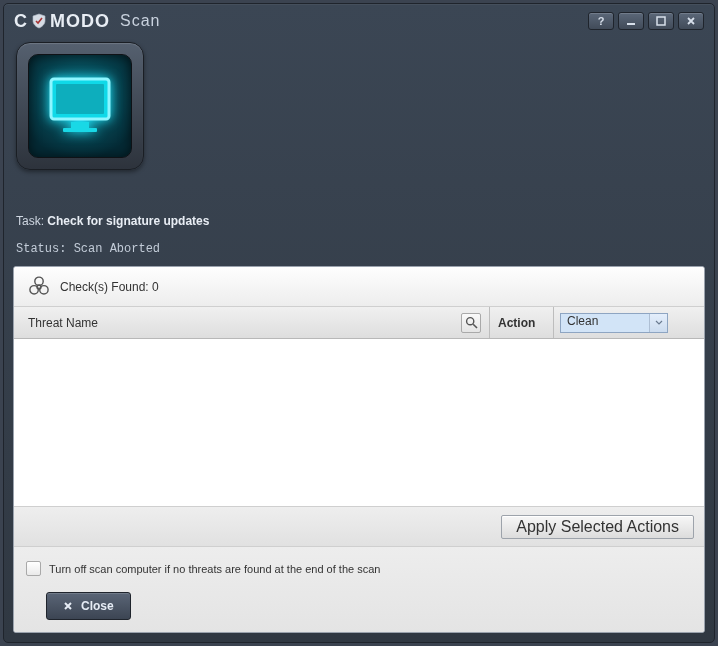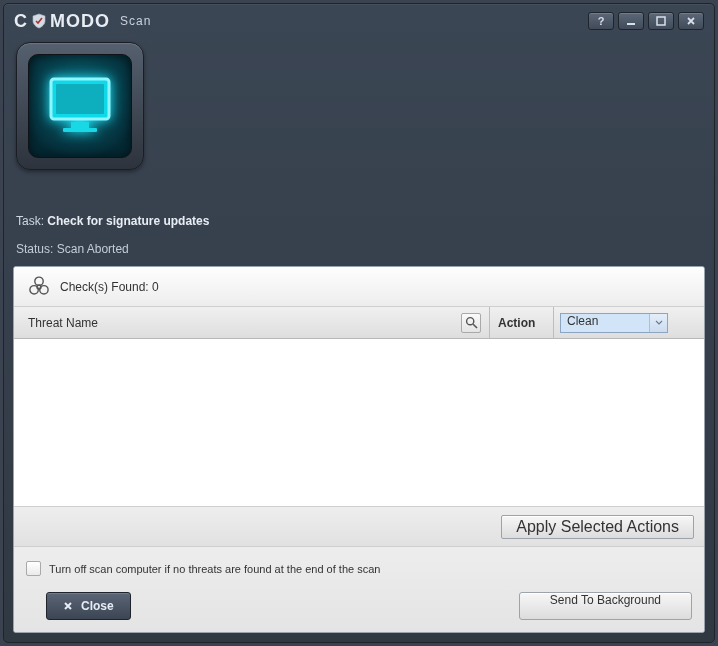--- a/index.html
+++ b/index.html
@@ -29,21 +29,21 @@
   .logo {
     font-family: Arial, sans-serif;
     font-weight: bold;
     font-size: 18px;
     letter-spacing: 1px;
     color: #e8edf4;
     display: flex; align-items: center; gap: 2px;
   }
   .logo .o-shield { display:inline-flex; align-items:center; margin: 0 1px; }
   .logo-sub {
-    font-size: 12px; color: #c9d2de; margin-left: 8px; font-weight: normal; text-align: center;
+    font-size: 16px; color: #c9d2de; margin-left: 8px; font-weight: normal; text-align: center;
   }
   .tb-spacer { flex: 1; }
   .win-btns { display: flex; gap: 4px; }
   .win-btn {
     width: 26px; height: 18px;
     background: linear-gradient(to bottom, #5b6778, #414b59);
     border: 1px solid #1f242c;
     border-radius: 3px;
     display: flex; align-items: center; justify-content: center;
     color: #d7dfea; font-size: 11px; font-weight: bold;
@@ -72,21 +72,21 @@
     box-shadow: inset 0 0 12px rgba(0,0,0,0.6);
     display:flex; align-items:center; justify-content:center;
   }
   .scan-badge-inner svg { filter: drop-shadow(0 0 6px #1fe9ff); }
 
   .header-info {
     flex: 1; color: #cfd7e2; font-size: 12px; padding-top: 26px;
   }
   .header-info .row { margin-bottom: 14px; }
   .header-info .bold { color: #e8edf4; font-weight: bold; }
-  .status-row { margin-top: 10px; color: #c3ccd8; }
+  .status-row { margin-top: 10px; color: #c3ccd8; font-family: Liberation Mono, monospace; }
 
   
   .panel {
     flex: 1; margin: 0 9px 9px 9px;
     border: 1px solid #9aa2ad;
     border-radius: 3px;
     background: #f4f4f4;
     display: flex; flex-direction: column;
     overflow: hidden;
   }
@@ -313,21 +313,18 @@
         <div class="checkbox"></div>
         <span>Turn off scan computer if no threats are found at the end of the scan</span>
       </div>
       <div class="footer-btns">
         <div class="btn-dark">
           <svg width="10" height="10" viewBox="0 0 10 10">
             <path d="M2 2 L8 8 M8 2 L2 8" stroke="#e6ecf5" stroke-width="2"></path>
           </svg>
           <span>Close</span>
         </div>
-        <div class="btn-mid">
-          <span>Send To Background</span>
-        </div>
       </div>
     </div>
 
   </div>
 
 </div>
 
 </body></html>

